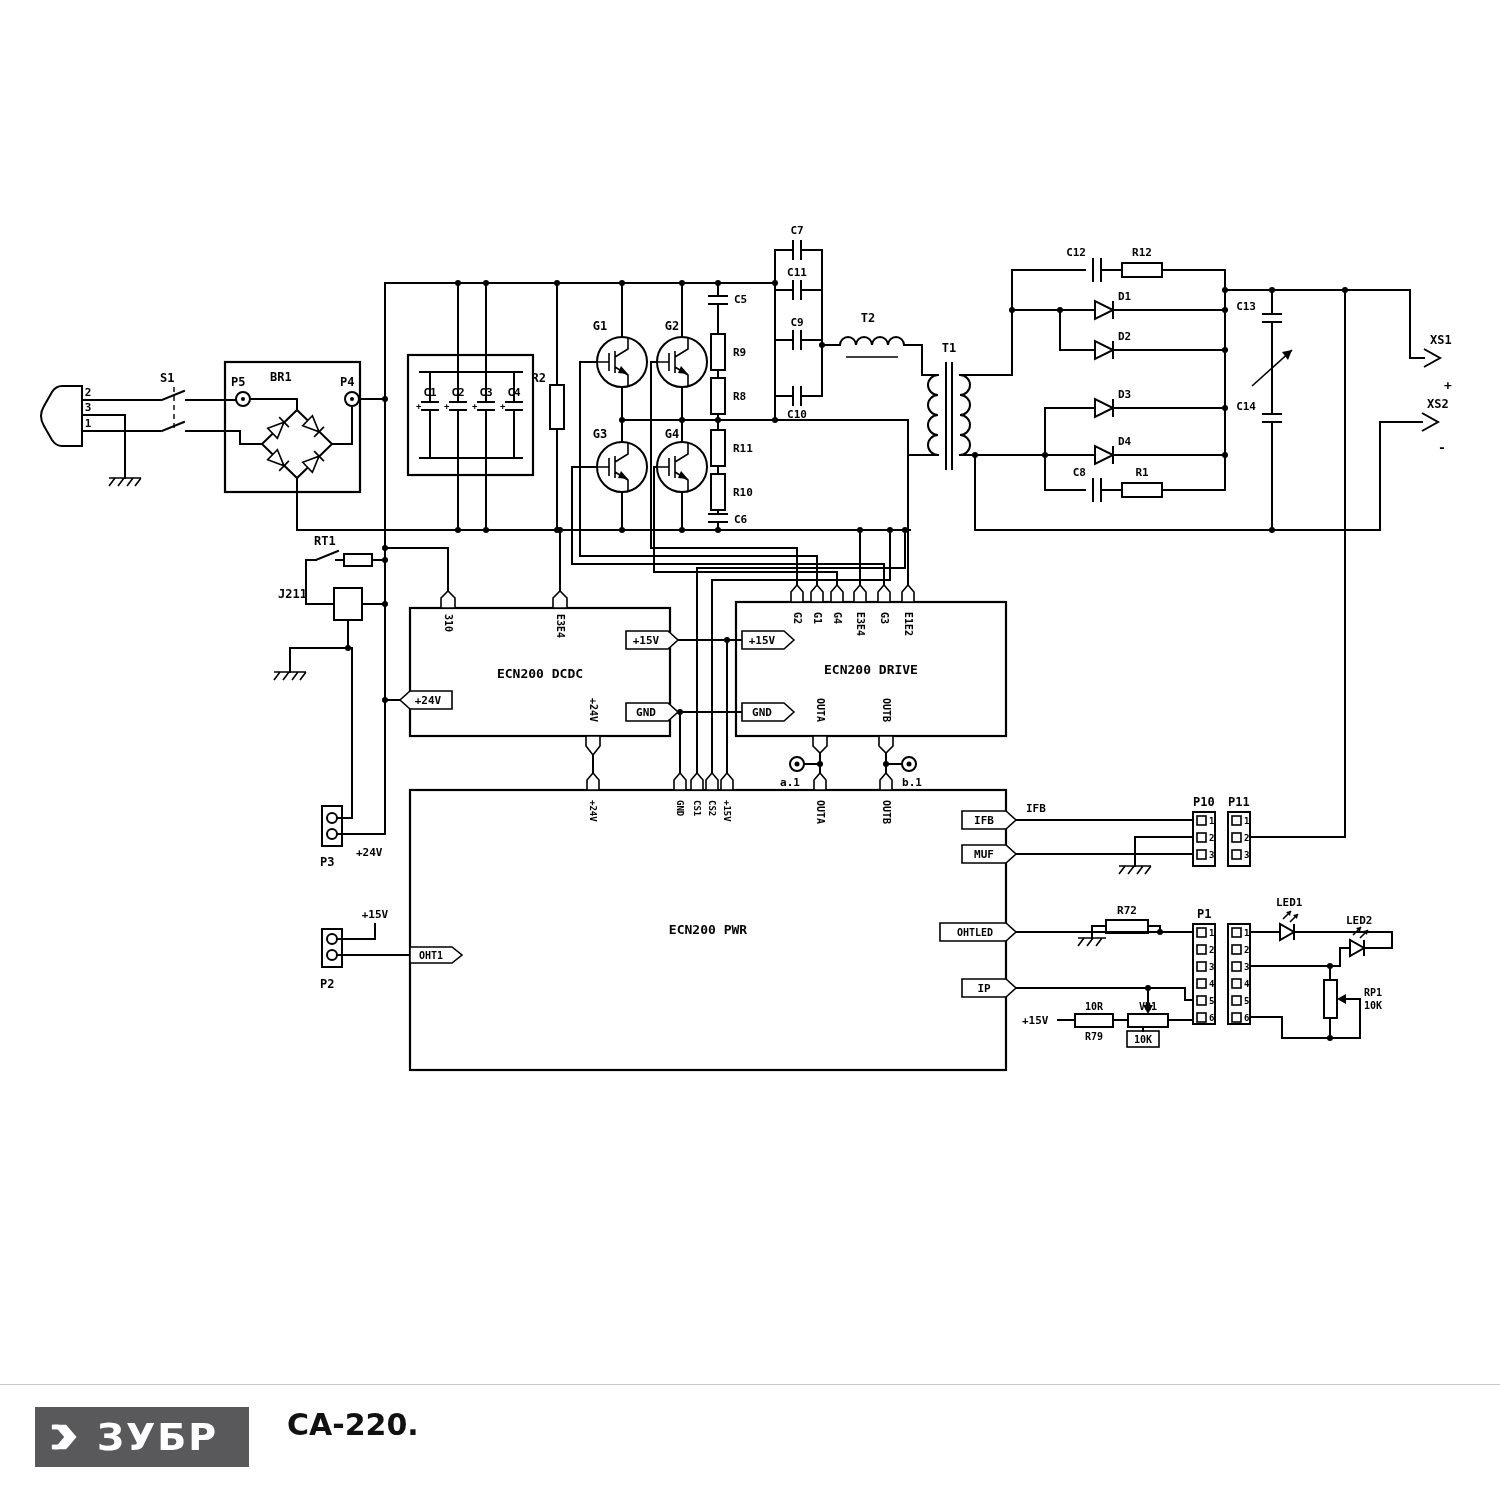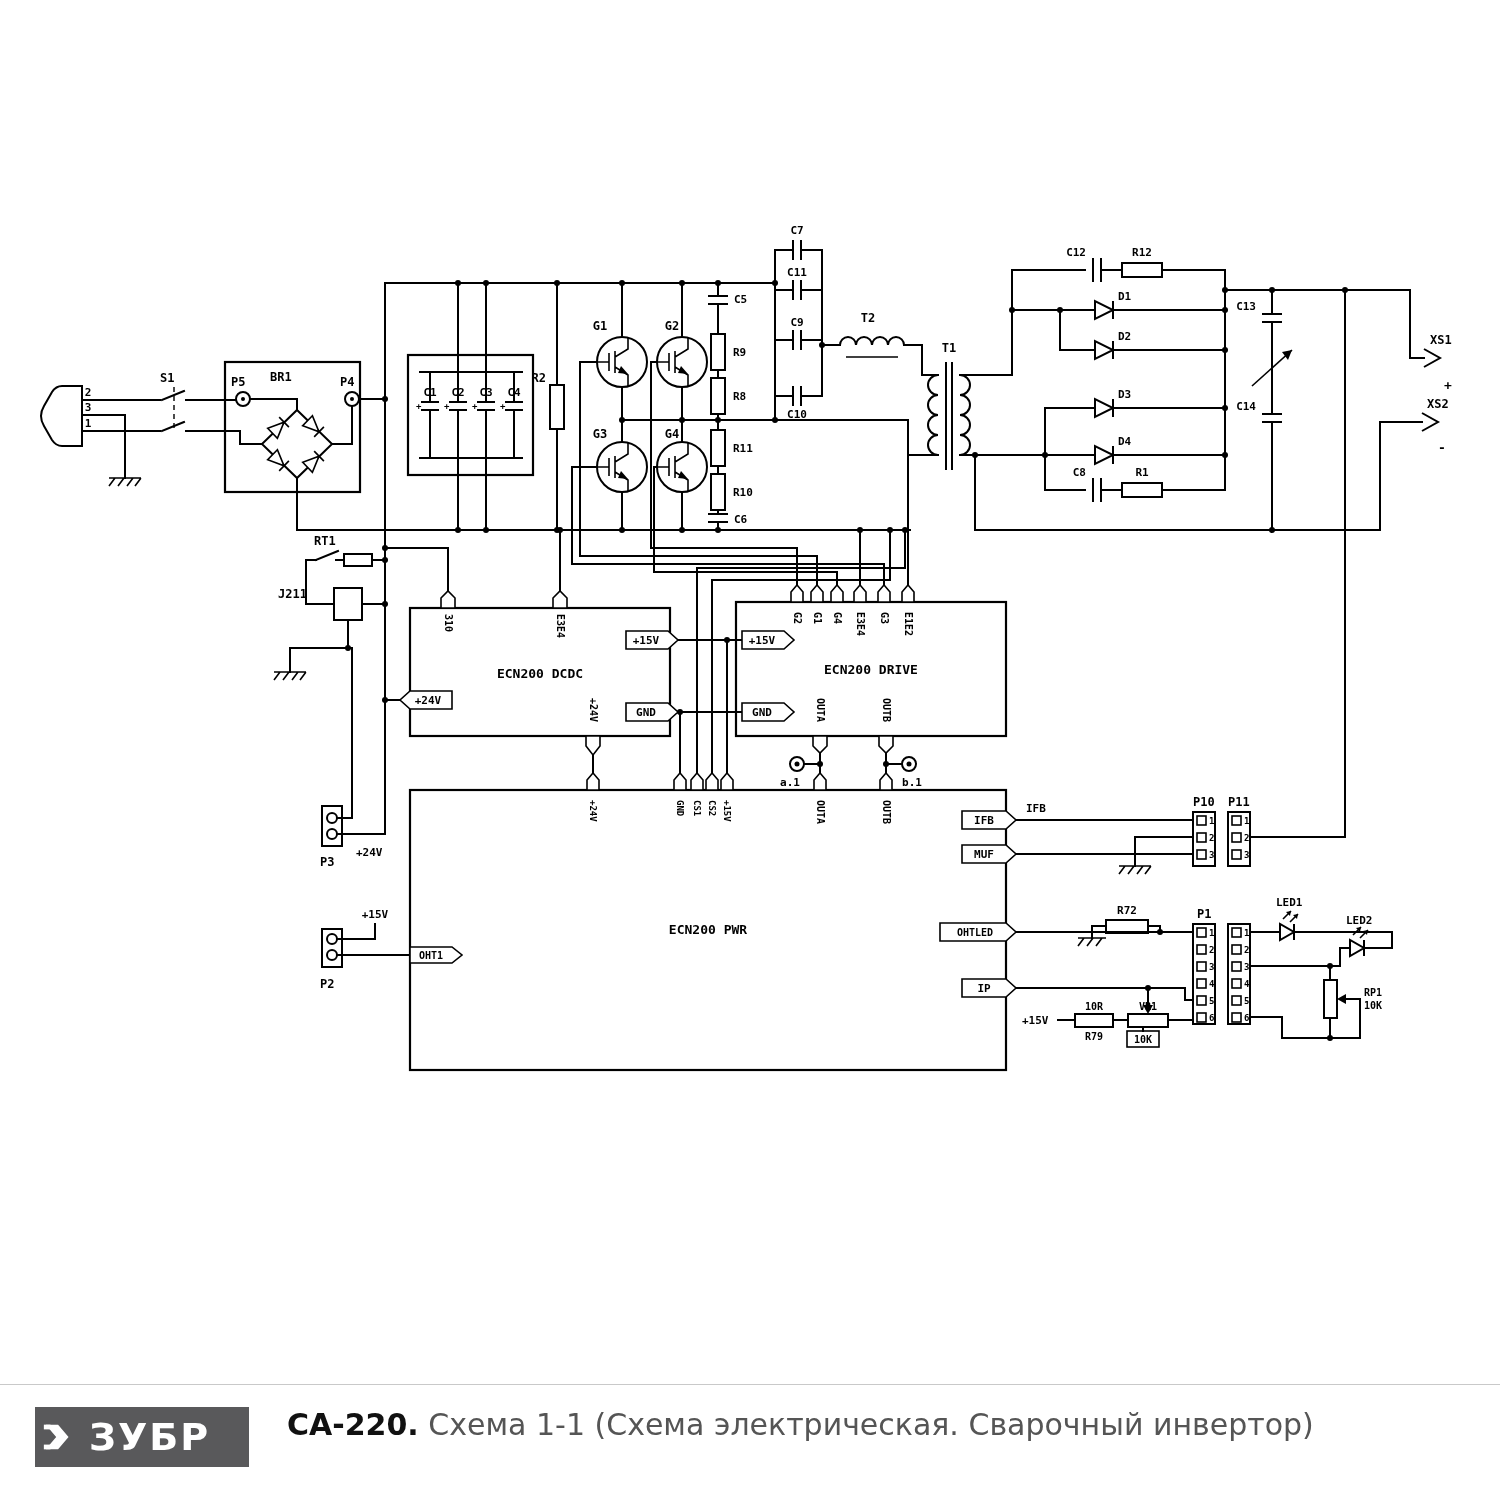--- a/index.html
+++ b/index.html
@@ -9,21 +9,21 @@
   .tm{text-anchor:middle}.te{text-anchor:end}
   .w{fill:none;stroke:#000;stroke-width:2;stroke-linecap:square}
   .w15{fill:none;stroke:#000;stroke-width:1.6}
   .dash{fill:none;stroke:#000;stroke-width:1.4;stroke-dasharray:5 4}
   .cmp{fill:none;stroke:#000;stroke-width:2}
   .pent{fill:#fff;stroke:#000;stroke-width:1.6}
   .blk{fill:none;stroke:#000;stroke-width:2.2}
   .dotg circle{fill:#000;stroke:none}
   .blkfill{fill:#000}
   .footer-rule{position:absolute;left:0;top:1384px;width:1500px;height:1px;background:#c9c9c9}
-  .brand{position:absolute;left:35px;top:1407px;width:214px;height:60px;background:#59595b;display:flex;align-items:center;gap:10px;padding-left:6px;box-sizing:border-box}
+  .brand{position:absolute;left:35px;top:1407px;width:214px;height:60px;background:#59595b;display:flex;align-items:center;gap:10px;padding-left:14px;box-sizing:border-box}
   .brand span{color:#fff;font-size:38px;font-weight:bold;letter-spacing:2px;font-family:"DejaVu Sans",sans-serif}
   .caption{position:absolute;left:287px;top:1407px;height:60px;display:flex;align-items:flex-start;font-size:30px;white-space:pre}
   .caption .model{font-weight:bold;color:#111}
   .caption .sub{color:#555}
 </style>
 </head>
 <body>
 
 <svg id="schem" width="1500" height="1385" viewBox="0 0 1500 1385">
 
@@ -465,14 +465,14 @@
 <div class="footer-rule"></div>
 <div class="brand">
   <svg width="38" height="38" viewBox="0 0 40 40">
     <path d="M5,7 h13 l11,13 -11,13 h-13 l11,-13 z" fill="#ffffff"></path>
     <rect x="3" y="7" width="7" height="5" fill="#ffffff"></rect>
     <rect x="3" y="28" width="7" height="5" fill="#ffffff"></rect>
   </svg>
   <span>ЗУБР</span>
 </div>
 <div class="caption">
-  <span class="model">СА-220.</span><span class="sub"> Схема 1-1 (Схема электрическая. Сварочный инвертор)</span>
+  <span class="model">СА-220.</span>
 </div>
 
 </body></html>

